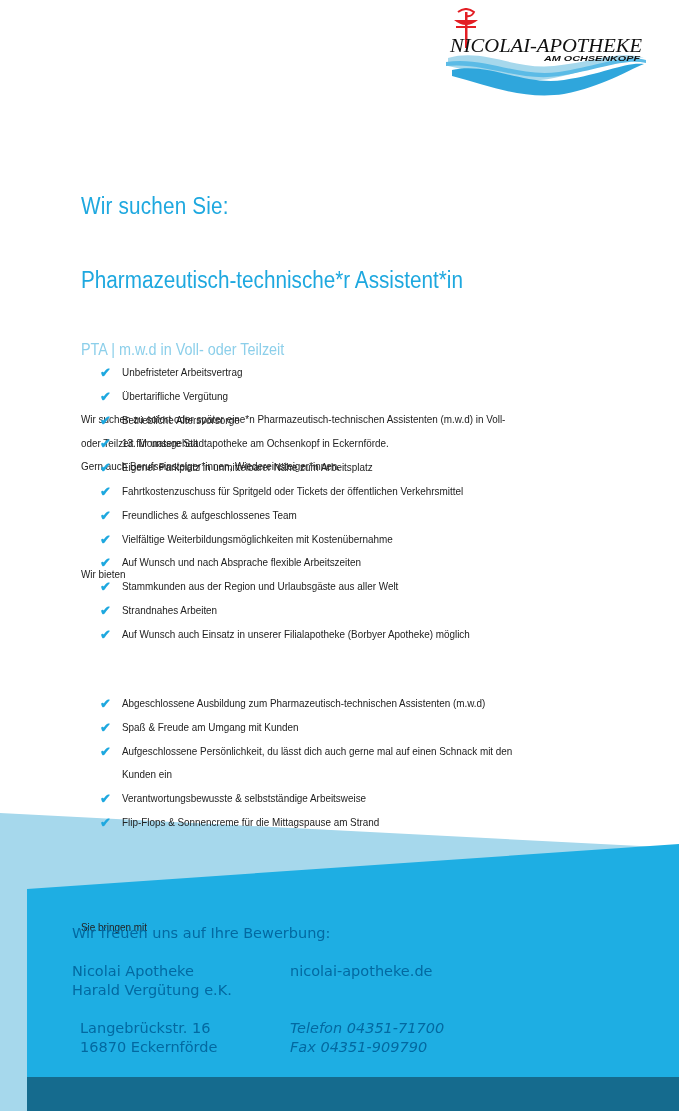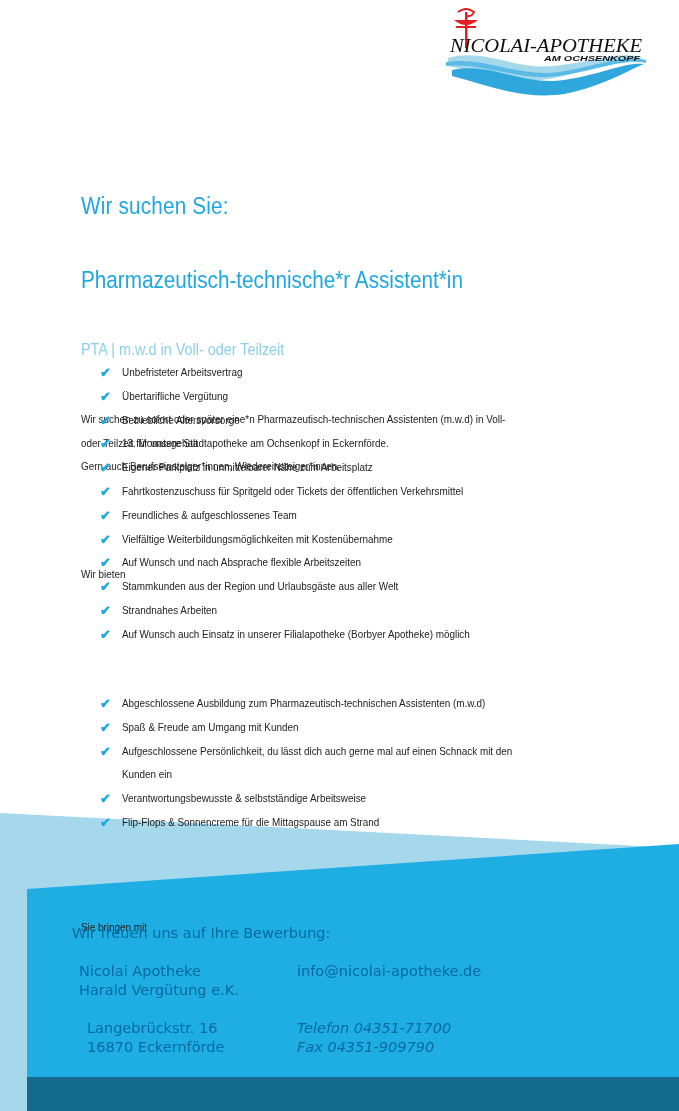--- a/index.html
+++ b/index.html
@@ -34,21 +34,21 @@
 
   .bg-shapes { position:absolute; left:0; top:0; width:679px; height:1111px; z-index:0; }
   .content { position:relative; z-index:1; }
 
   .footer-text { position:absolute; color:#0369a1; font-family:"DejaVu Sans", sans-serif; font-size:14.5px; line-height:19px; white-space:nowrap; z-index:2; }
   .f-head { left:72px; top:924px; }
   .f-c1 { left:72px; top:962px; }
   .f-c2 { left:290px; top:962px; }
   .f-c3 { left:80px; top:1019px; }
   .f-c4 { left:290px; top:1019px;font-style:italic; }
-  .f-line { display:block;margin-left:7px; }
+  .f-line { display:block; }
 </style>
 </head>
 <body>
 
 <svg class="bg-shapes" viewBox="0 0 679 1111" preserveAspectRatio="none">
   <polygon points="0,813 679,848 679,1111 0,1111" fill="#a6d8ec"></polygon>
   <polygon points="27,889 679,844 679,1077 27,1077" fill="#1eaee3"></polygon>
   <rect x="27" y="1077" width="652" height="34" fill="#156b8e"></rect>
 </svg>
 
@@ -106,21 +106,21 @@
   <li><span class="chk">✔</span><span class="txt">Verantwortungsbewusste &amp; selbstständige Arbeitsweise</span></li>
   <li><span class="chk">✔</span><span class="txt">Flip-Flops &amp; Sonnencreme für die Mittagspause am Strand</span></li>
 </ul>
 
 <div class="footer-text f-head">Wir freuen uns auf Ihre Bewerbung:</div>
 <div class="footer-text f-c1">
   <span class="f-line">Nicolai Apotheke</span>
   <span class="f-line">Harald Vergütung e.K.</span>
 </div>
 <div class="footer-text f-c2">
-  <span class="f-line">info@nicolai-apotheke.de</span>
+  <span class="f-line">nicolai-apotheke.de</span>
 </div>
 <div class="footer-text f-c3">
   <span class="f-line">Langebrückstr. 16</span>
   <span class="f-line">16870 Eckernförde</span>
 </div>
 <div class="footer-text f-c4">
   <span class="f-line">Telefon 04351-71700</span>
   <span class="f-line">Fax 04351-909790</span>
 </div>
 

